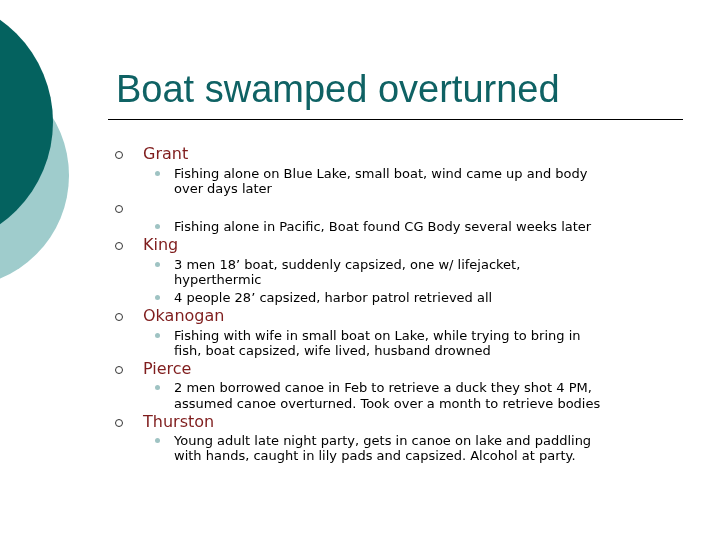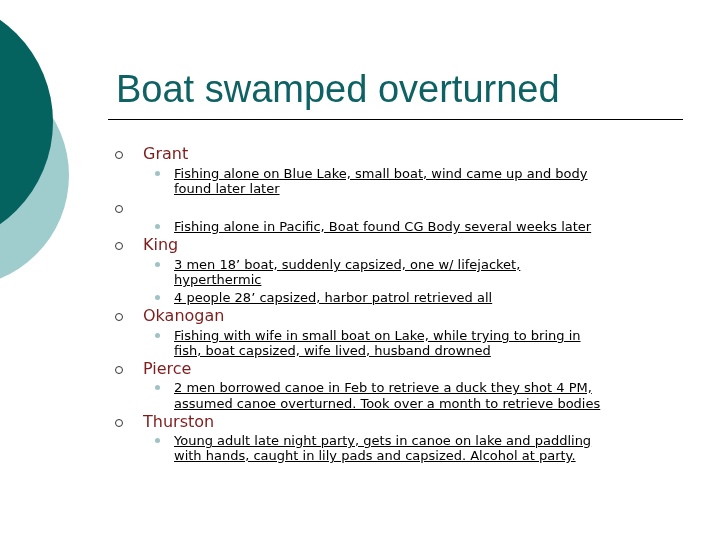--- a/index.html
+++ b/index.html
@@ -68,21 +68,20 @@
       border-radius: 50%;
       background: transparent;
     }
     .l2 {
       position: absolute;
       left: 174px;
       font-size: 13px;
       line-height: 15px;
       color: #000000;
       white-space: nowrap;
-      text-decoration: underline;
     }
     .l2-bullet {
       position: absolute;
       left: 155px;
       width: 5px;
       height: 5px;
       border-radius: 50%;
       background: #9fc3c3;
     }
   </style>
@@ -93,21 +92,21 @@
   <div id="circle-light" class="circle"></div>
   <div id="circle-dark" class="circle"></div>
 
   <div id="title">Boat swamped overturned</div>
   <div id="title-rule"></div>
 
   <span class="l1-bullet" style="top:151px"></span>
   <div class="l1" style="top:145px">Grant</div>
   <span class="l2-bullet" style="top:171px"></span>
   <div class="l2" style="top:166px">Fishing alone on Blue Lake, small boat, wind came up and body</div>
-  <div class="l2" style="top:181px">found later later</div>
+  <div class="l2" style="top:181px">over days later</div>
 
   <span class="l1-bullet" style="top:205px"></span>
   <span class="l2-bullet" style="top:224px"></span>
   <div class="l2" style="top:219px">Fishing alone in Pacific, Boat found CG Body several weeks later</div>
 
   <span class="l1-bullet" style="top:242px"></span>
   <div class="l1" style="top:236px">King</div>
   <span class="l2-bullet" style="top:262px"></span>
   <div class="l2" style="top:257px">3 men 18’ boat, suddenly capsized, one w/ lifejacket,</div>
   <div class="l2" style="top:272px">hyperthermic</div>

